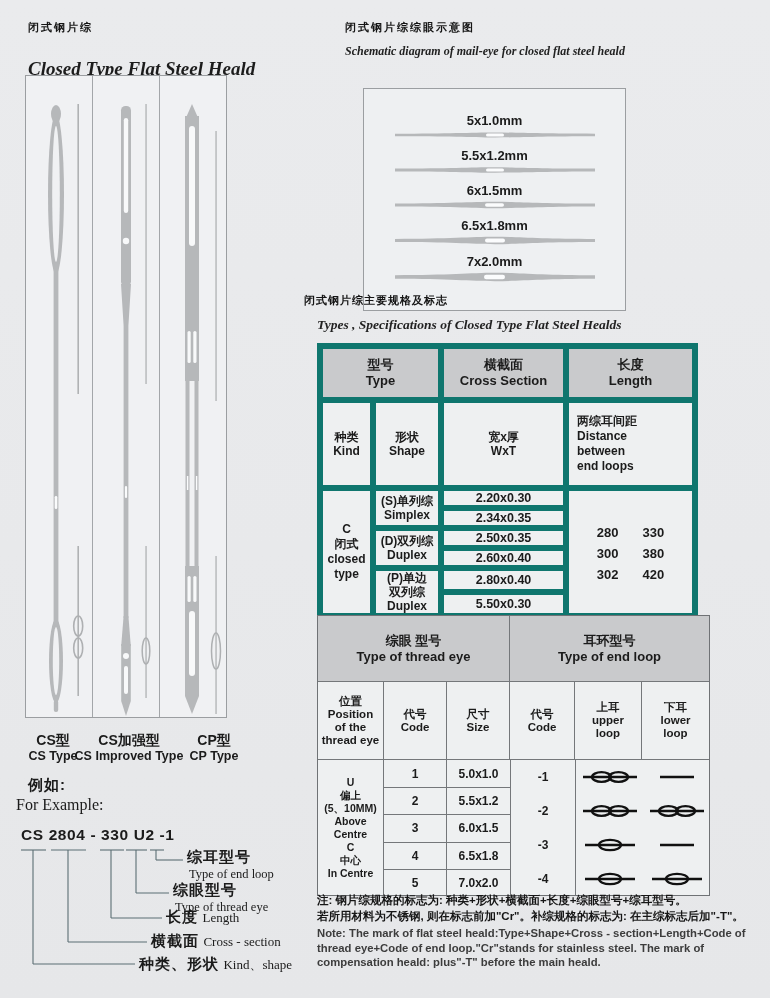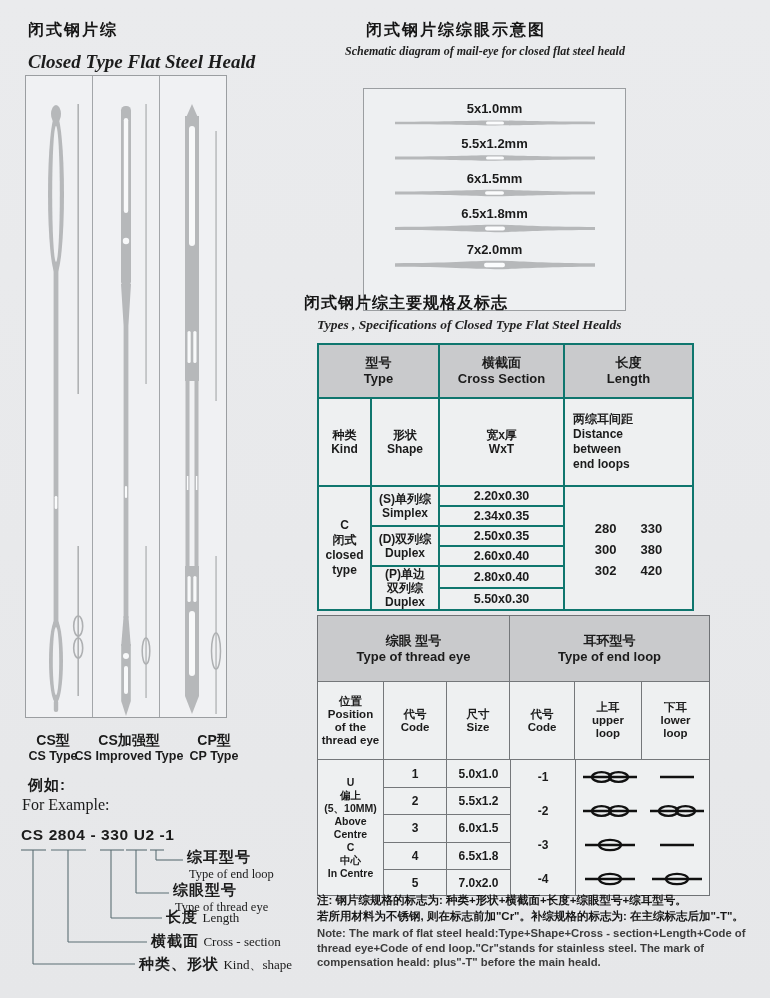--- a/index.html
+++ b/index.html
@@ -5,21 +5,21 @@
   * { margin:0; padding:0; box-sizing:border-box; }
   html,body { background:#d8d9db; }
   .page {
     position:relative; width:770px; height:998px;
     background:linear-gradient(180deg,#eaebed 0%,#e8e9eb 55%,#e6e7e9 100%);
     font-family:"Liberation Sans", sans-serif;
     color:#1b1b1b; overflow:hidden;
   }
   .abs { position:absolute; }
   .pre { white-space:pre-line; }
-  .zh-title { font-weight:bold; font-size:16px; letter-spacing:2px; color:#151515; }
+  .zh-title { font-weight:bold; font-size:11px; letter-spacing:2px; color:#151515; }
   .en-title { font-family:"Liberation Serif", serif; font-style:italic; font-weight:bold; font-size:19px; color:#1c1c1c; }
   .en-sub   { font-family:"Liberation Serif", serif; font-style:italic; font-weight:600; font-size:12px; color:#222; }
 
   
   .figure-box { left:25px; top:75px; width:202px; height:643px;
     background:#f0f1f3; border:1px solid #9b9ea1; }
   .figure-box svg { display:block; }
 
   .caption { text-align:center; font-weight:bold; line-height:16px; }
   .caption .zh { font-size:14px; }
@@ -29,29 +29,29 @@
   .example-en { font-family:"Liberation Serif", serif; font-size:16px; }
   .example-code { font-weight:bold; font-size:15.5px; letter-spacing:0.6px; }
 
   .callout-zh { font-weight:bold; font-size:15px; letter-spacing:1px; line-height:17px; }
   .callout-en { font-family:"Liberation Serif", serif; font-size:12.5px; line-height:13px; }
   .callout-inline .zh { font-weight:bold; font-size:15px; letter-spacing:1px; }
   .callout-inline .en { font-family:"Liberation Serif", serif; font-size:13px; }
 
   
   .eye-box { left:363px; top:88px; width:263px; height:223px;
-    background:#eef0f2; border:1px solid #9b9ea1; padding-top:12px; }
+    background:#eef0f2; border:1px solid #9b9ea1; padding-top:24px; }
   .eye-row { text-align:center; }
   .eye-label { font-weight:bold; font-size:13px; line-height:15px; }
   .eye-row svg { display:block; margin:1px auto 7px auto; }
 
   
   table.t1 { border-collapse:collapse; table-layout:fixed; width:375px;
     background:#eef0f1; font-weight:bold; }
-  table.t1 td, table.t1 th { border:2px solid #0f766e; text-align:center; vertical-align:middle; }
+  table.t1 td, table.t1 th { border:6px solid #0f766e; text-align:center; vertical-align:middle; }
   table.t1 .hdr { background:#c9cacc; font-size:13px; line-height:16px; }
   table.t1 .sub { font-size:12px; line-height:14px; }
   table.t1 .dist { text-align:left; padding-left:8px; font-size:12px; line-height:15px; }
   table.t1 .val { font-size:12.5px; }
   table.t1 .kind { font-size:12px; line-height:15px; }
   table.t1 .shape { font-size:12px; line-height:14px; }
   .len-grid { display:inline-grid; grid-template-columns:auto auto; column-gap:24px; row-gap:6px;
     font-size:13px; }
 
   
@@ -83,21 +83,21 @@
   .note { left:317px; top:892px; width:448px; }
   .note-zh { font-size:11.5px; font-weight:bold; line-height:16px; color:#161616; }
   .note-en { margin-top:2px; font-size:11.3px; font-weight:bold; line-height:14.5px; color:#3c3c3c; }
 </style>
 </head>
 <body>
 
 <div class="page">
 
   <div class="abs zh-title" style="left:28px; top:20px;">闭式钢片综</div>
-  <div class="abs en-title" style="left:28px; top:51px;text-align:center;">Closed  Type Flat Steel Heald</div>
+  <div class="abs en-title" style="left:28px; top:58px;text-align:center;">Closed  Type Flat Steel Heald</div>
 
   <div class="abs figure-box">
     <svg width="200" height="641" viewBox="0 0 200 641">
 
       <line x1="66.5" y1="0" x2="66.5" y2="641" stroke="#a3a6a9" stroke-width="1"></line>
       <line x1="133.5" y1="0" x2="133.5" y2="641" stroke="#a3a6a9" stroke-width="1"></line>
       <g fill="#b6b8ba">
 
         <ellipse cx="30" cy="38" rx="5" ry="9"></ellipse>
         <ellipse cx="30" cy="118" rx="8" ry="80"></ellipse>
@@ -155,21 +155,21 @@
   <div class="abs caption" style="left:72px; top:732px; width:114px;">
     <div class="zh">CS加强型</div>
     <div class="en">CS Improved Type</div>
   </div>
   <div class="abs caption" style="left:180px; top:732px; width:68px;">
     <div class="zh">CP型</div>
     <div class="en">CP Type</div>
   </div>
 
   <div class="abs example-zh" style="left:28px; top:776px;">例如:</div>
-  <div class="abs example-en" style="left:22px; top:796px;">For Example:</div>
+  <div class="abs example-en" style="left:16px; top:796px;">For Example:</div>
   <div class="abs example-code" style="left:21px; top:826px;">CS  2804 - 330 U2 -1</div>
 
   <svg class="abs" style="left:0; top:845px;" width="320" height="150" viewBox="0 0 320 150">
     <g stroke="#5b6e74" stroke-width="1.1" fill="none">
       <line x1="21" y1="5" x2="46" y2="5"></line>
       <line x1="51" y1="5" x2="86" y2="5"></line>
       <line x1="100" y1="5" x2="124" y2="5"></line>
       <line x1="126" y1="5" x2="147" y2="5"></line>
       <line x1="150" y1="5" x2="164" y2="5"></line>
       <line x1="156" y1="5" x2="156" y2="15"></line>  
@@ -195,21 +195,21 @@
   </div>
   <div class="abs callout-inline" style="left:151px; top:932px;">
     <span class="zh">横截面</span>
     <span class="en">Cross - section</span>
   </div>
   <div class="abs callout-inline" style="left:139px; top:955px;">
     <span class="zh">种类、形状</span>
     <span class="en">Kind、shape</span>
   </div>
 
-  <div class="abs zh-title" style="left:345px; top:20px;margin-left:21px;">闭式钢片综综眼示意图</div>
+  <div class="abs zh-title" style="left:345px; top:20px;">闭式钢片综综眼示意图</div>
   <div class="abs en-sub" style="left:345px; top:44px;">Schematic diagram of mail-eye for closed flat steel heald</div>
 
   <div class="abs eye-box">
     <div class="eye-row">
       <div class="eye-label">5x1.0mm</div>
       <svg width="200" height="12" viewBox="0 0 200 12">
         <path fill="#b6b8ba" d="M0 4.7 C55 4.7,75 3.5,100 3.5 C125 3.5,145 4.7,200 4.7 L200 7.3 C145 7.3,125 8.5,100 8.5 C75 8.5,55 7.3,0 7.3 Z"></path>
         <rect x="91" y="4.5" width="18" height="3" rx="1.5" fill="#fbfcfd"></rect>
       </svg>
     </div>

